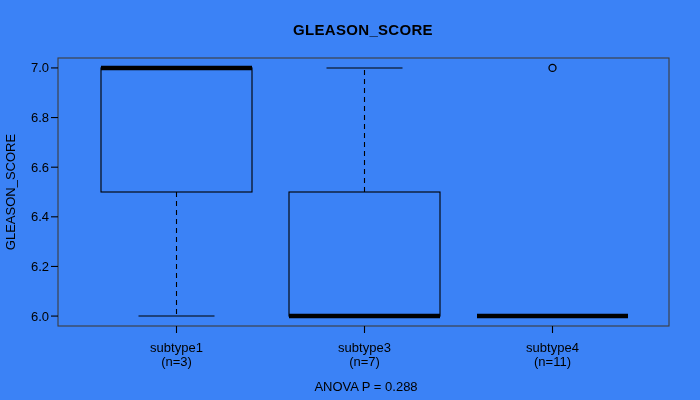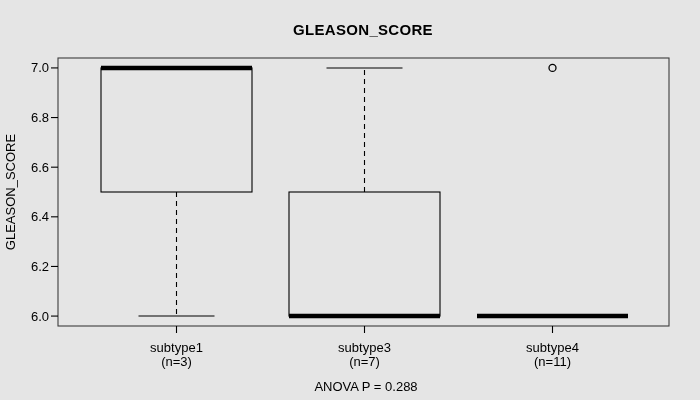--- a/index.html
+++ b/index.html
@@ -1,16 +1,16 @@
 <!DOCTYPE html>
 <html><head>
 <meta charset="utf-8">
 <style>
   html,body{margin:0;padding:0;background:#fff;}
-  .figure{position:relative;width:700px;height:400px;background:#e5e5e5;overflow:hidden;
+  .figure{position:relative;width:700px;height:400px;background:#3b82f6;overflow:hidden;
           font-family:"Liberation Sans","DejaVu Sans",sans-serif;}
   svg text{fill:#000;}
   .title-text{font-size:15px;font-weight:bold;letter-spacing:0.3px;}
   .axis-text{font-size:13px;}
   .ylab-text{font-size:13px;}
   .annot-text{font-size:13px;}
 </style>
 </head>
 <body>
 

